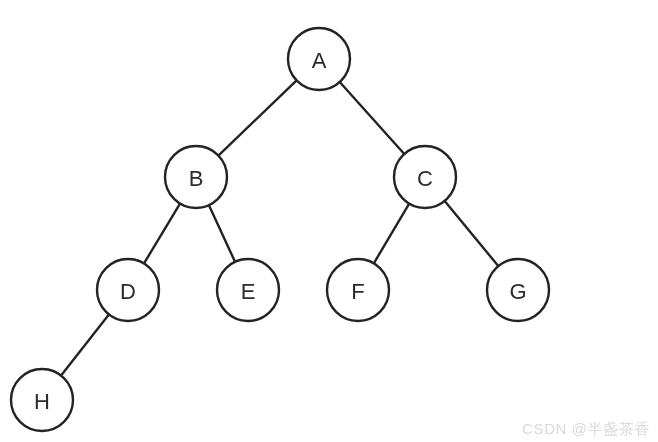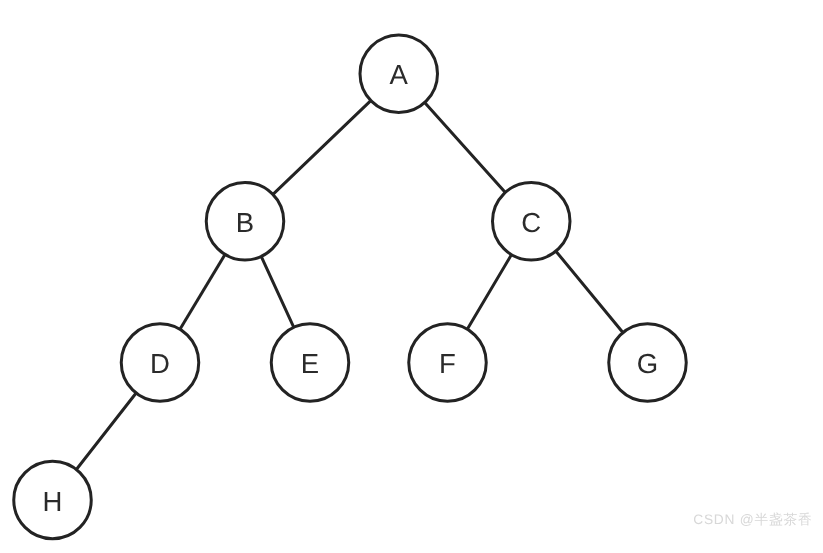--- a/index.html
+++ b/index.html
@@ -37,23 +37,23 @@
   .node-label {
     fill: #2b2b2b;
     font-family: "Liberation Sans", sans-serif;
     font-size: 22px;
     text-anchor: middle;
     dominant-baseline: central;
   }
   #watermark {
     position: absolute;
     right: 8px;
-    bottom: 19px;
+    bottom: 3px;
     color: #d8d8d8;
-    font-size: 11px;
+    font-size: 15px;
     font-family: "Liberation Sans", sans-serif;
     letter-spacing: 0.6px;
     white-space: nowrap;
     user-select: none;
   }
 </style>
 </head>
 <body>
 
 <svg id="tree-canvas" viewBox="0 0 658 442">

